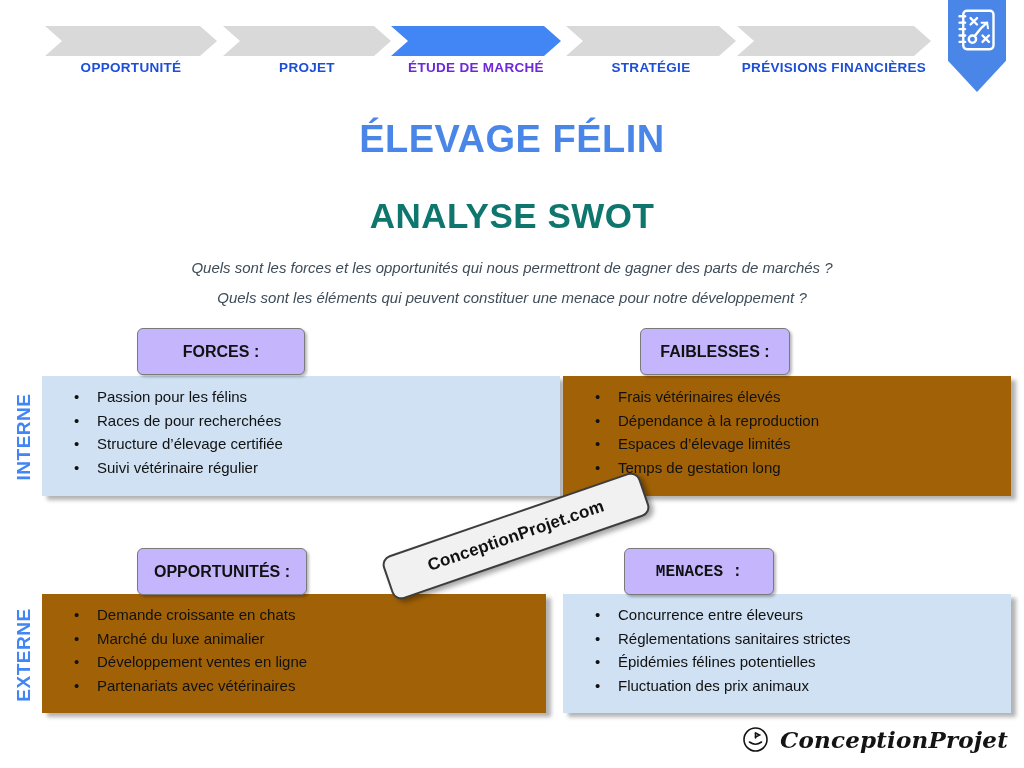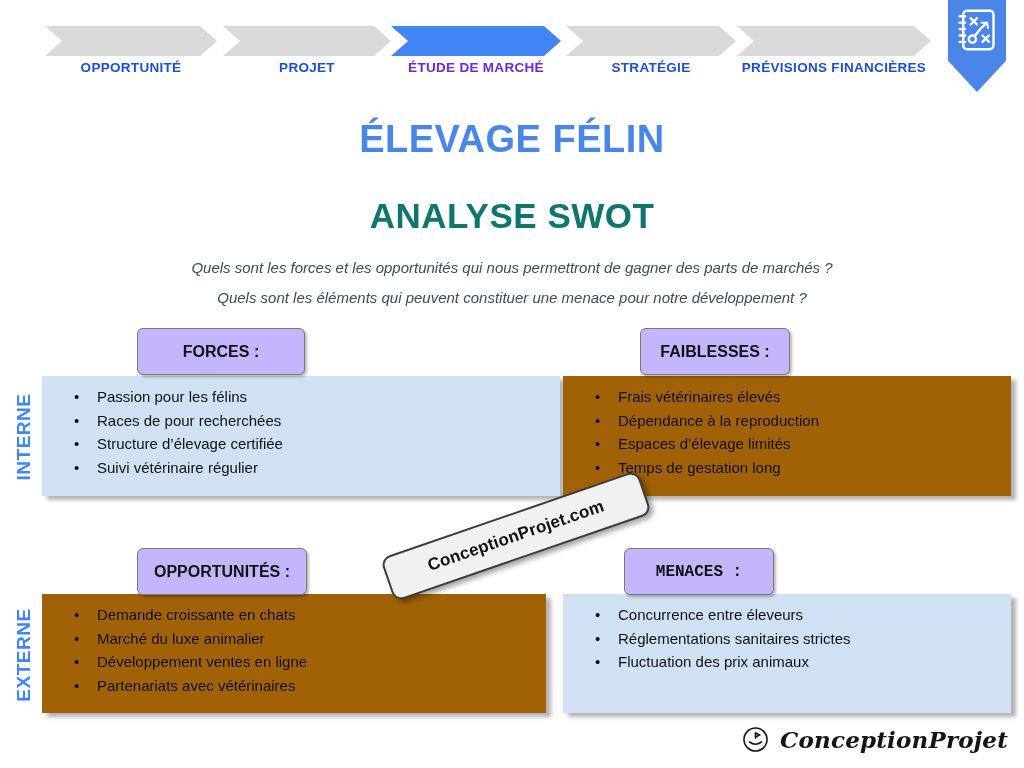--- a/index.html
+++ b/index.html
@@ -149,20 +149,21 @@
     </ul>
   </div>
 
   <div class="qlabel" style="left:624px;top:548px;width:150px;font-family:Liberation Mono, monospace;">
     <span>MENACES :</span>
   </div>
   <div class="qbox blue" style="left:563px;top:594px;width:448px;height:119px;">
     <ul>
       <li>Concurrence entre éleveurs</li>
       <li>Réglementations sanitaires strictes</li>
+      <li>Épidémies félines potentielles</li>
       <li>Fluctuation des prix animaux</li>
     </ul>
   </div>
 
   <div class="watermark">ConceptionProjet.com</div>
 
   <div class="brand">
     <svg width="27" height="27" viewBox="0 0 27 27">
       <circle cx="13.5" cy="13.5" r="11.5" fill="none" stroke="#141414" stroke-width="1.6"></circle>
       <g fill="none" stroke="#141414" stroke-width="1.6" stroke-linecap="round">

